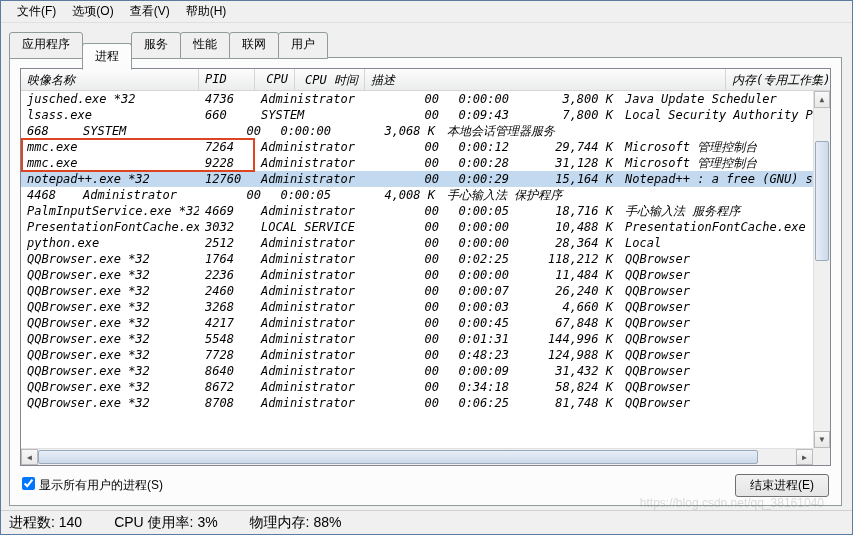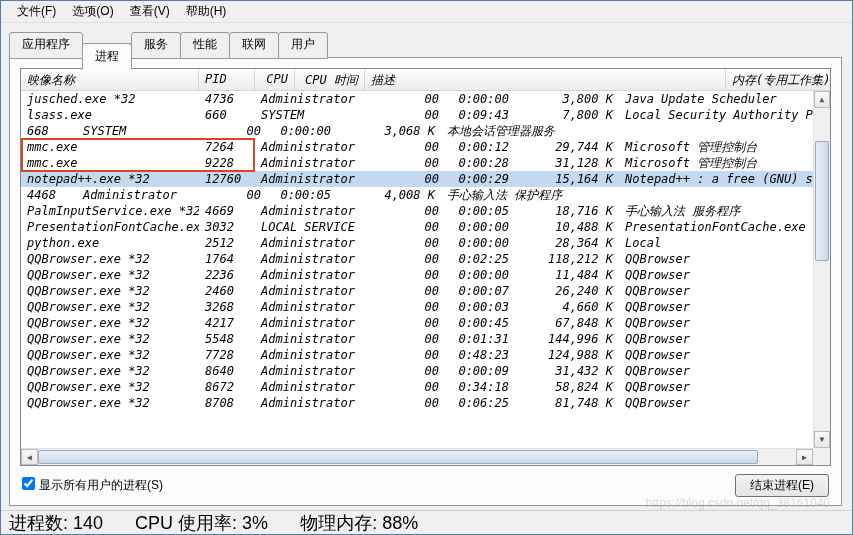--- a/index.html
+++ b/index.html
@@ -40,22 +40,22 @@
 .vs-thumb { position: absolute; left: 1px; right: 1px; top: 50px; height: 120px; background: linear-gradient(90deg,#e8eef8,#cdd9e9); border: 1px solid #9ab; border-radius: 2px; }
 .hscroll { position: absolute; left: 0; right: 17px; bottom: 0; height: 17px; background: #f0f0f0; border-top: 1px solid #e0e0e0; display: flex; }
 .hs-btn { width: 17px; background: linear-gradient(#f8f8f8,#e8e8e8); border: 1px solid #bbb; display: flex; align-items: center; justify-content: center; font-size: 8px; color: #555; }
 .hs-track { flex: 1; position: relative; }
 .hs-thumb { position: absolute; top: 1px; bottom: 1px; left: 0; width: 720px; background: linear-gradient(#e8eef8,#cdd9e9); border: 1px solid #9ab; border-radius: 2px; }
 .corner { position: absolute; right: 0; bottom: 0; width: 17px; height: 17px; background: #f0f0f0; }
 .bottom-row { display: flex; align-items: center; padding: 8px 2px 0 2px; justify-content: space-between; }
 .chk { display: flex; gap: 4px; }
 .chk input { width: 13px; height: 13px; }
 .btn { padding: 2px 14px; border: 1px solid #707070; background: linear-gradient(#f2f2f2,#e5e5e5); border-radius: 3px; font-size: 12px; cursor: default; }
-.statusbar { height: 24px; border-top: 1px solid #d0d0d0; background: #f0f0f0; display: flex; align-items: center; padding: 0 8px; font-size: 18px; gap: 32px; }
-.watermark { position: absolute; right: 22px; bottom: 24px; color: rgba(120,120,120,0.25); font-size: 12px; pointer-events: none; }
+.statusbar { height: 24px; border-top: 1px solid #d0d0d0; background: #f0f0f0; display: flex; align-items: center; padding: 0 8px; font-size: 14px; gap: 32px; }
+.watermark { position: absolute; right: 28px; bottom: 24px; color: rgba(120,120,120,0.25); font-size: 12px; pointer-events: none; }
 </style>
 </head>
 <body>
 
 <div class="window">
 
   <div class="menubar">
     <span class="menu-item">文件(F)</span>
     <span class="menu-item">选项(O)</span>
     <span class="menu-item">查看(V)</span>

